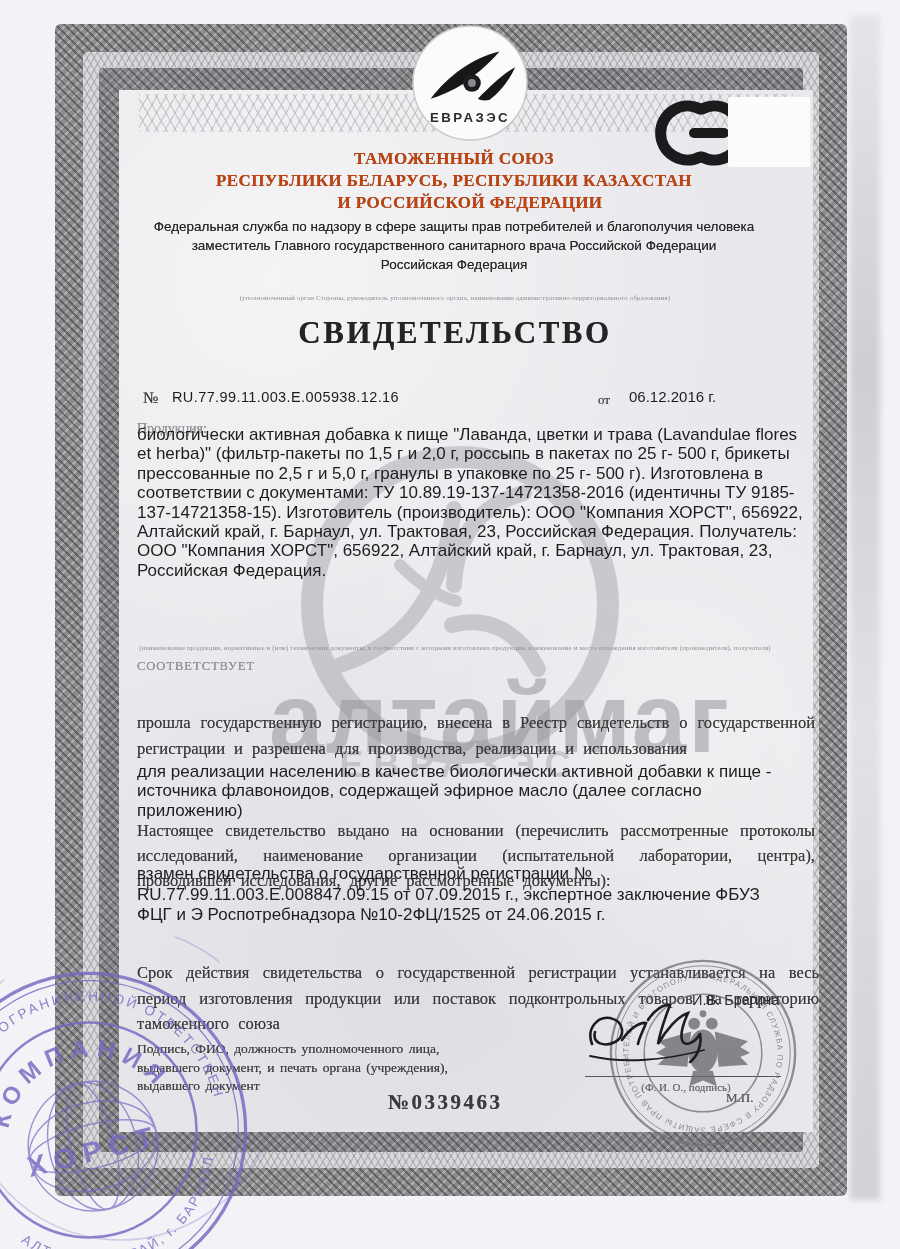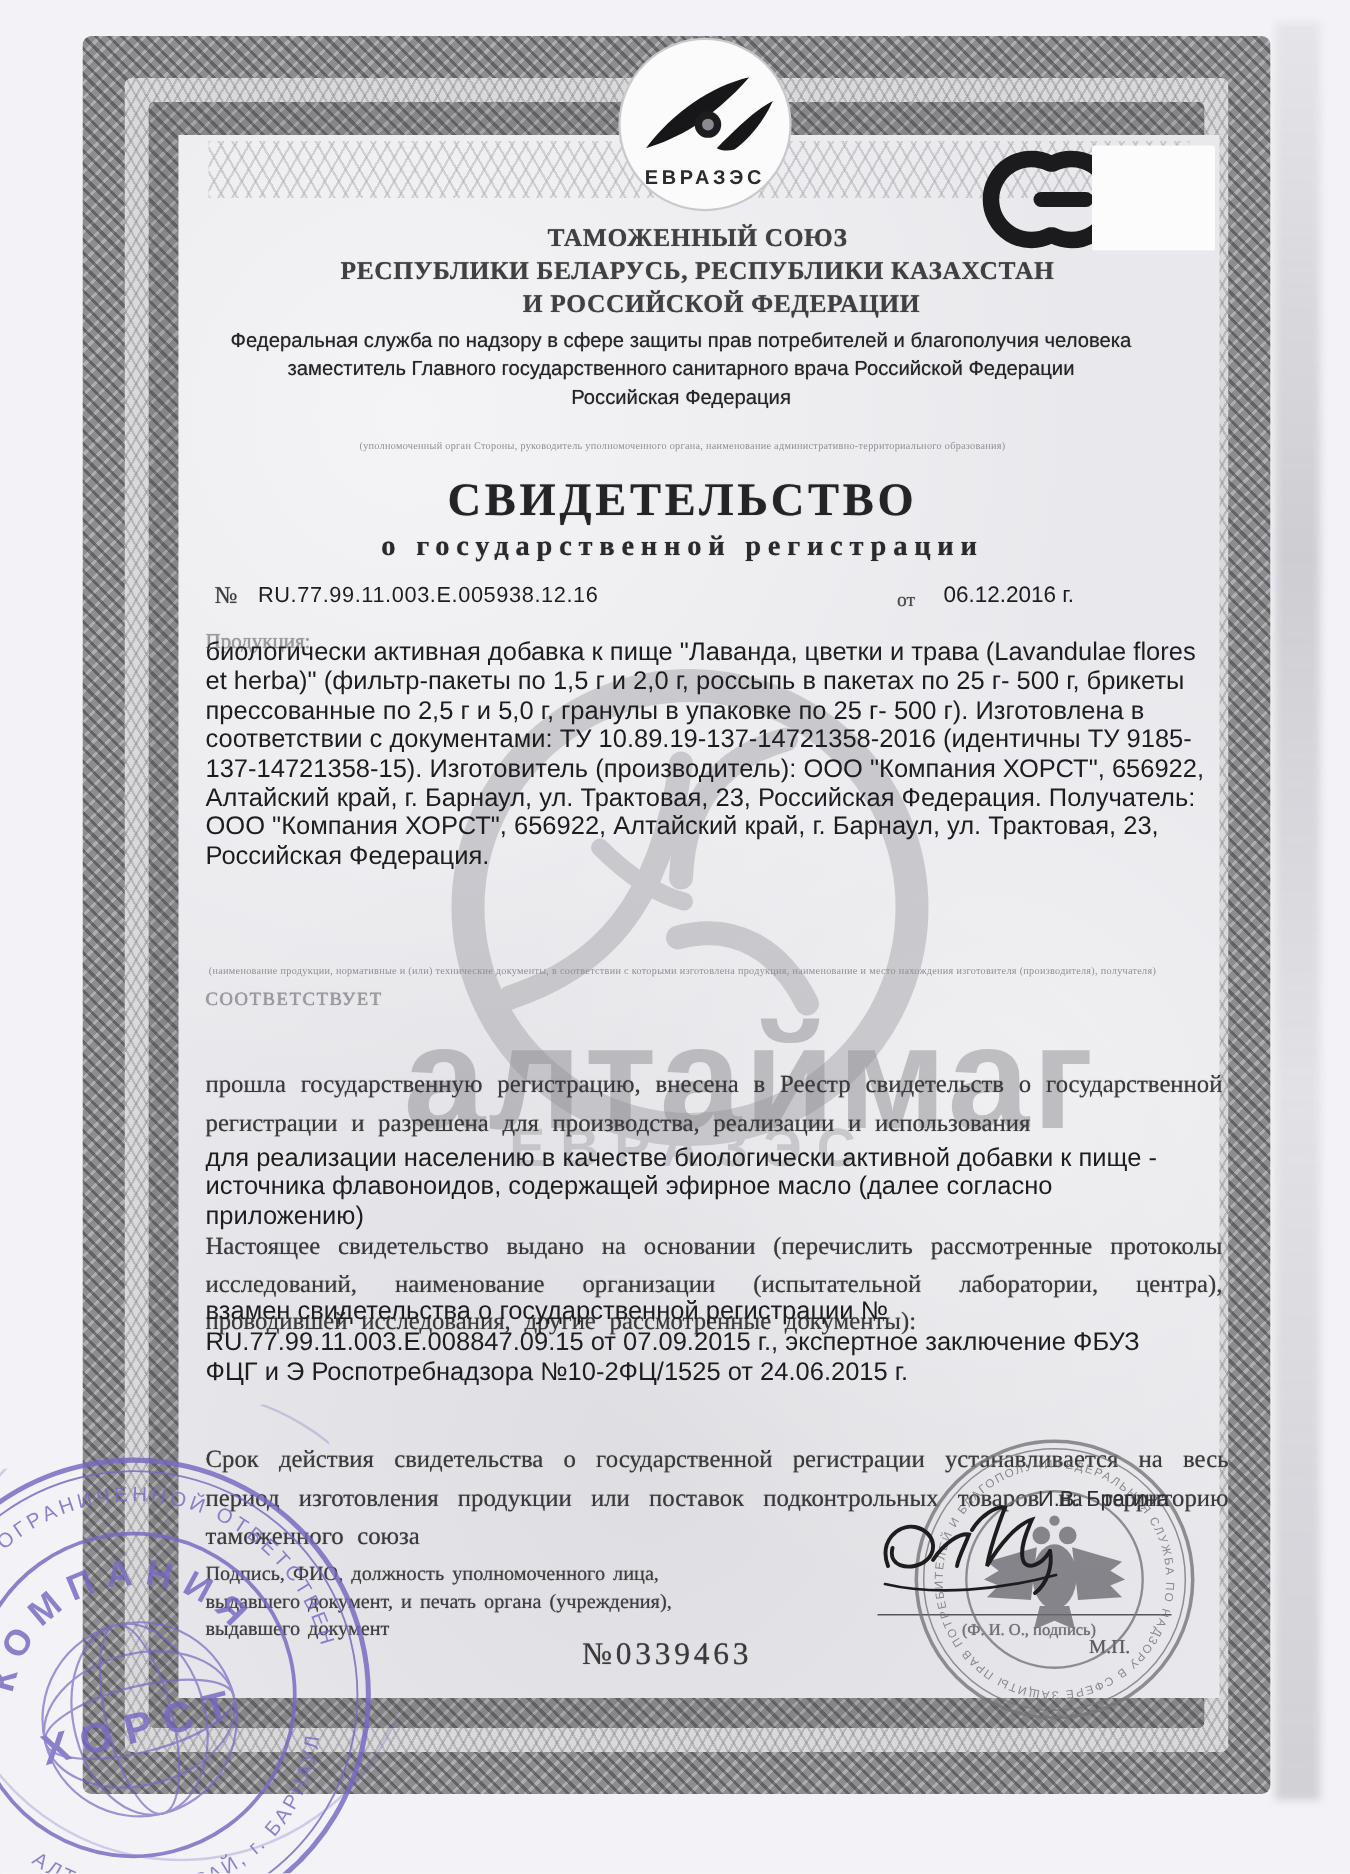--- a/index.html
+++ b/index.html
@@ -51,31 +51,31 @@
     background-image:
       repeating-linear-gradient(60deg, rgba(115,115,120,.45) 0 1.5px, rgba(0,0,0,0) 1.5px 8px),
       repeating-linear-gradient(-60deg, rgba(115,115,120,.45) 0 1.5px, rgba(0,0,0,0) 1.5px 8px);
   }
   .edge-shadow{
     position:absolute; left:850px; top:15px; width:30px; height:1185px;
     background:linear-gradient(to bottom, rgba(130,130,136,.12), rgba(120,120,128,.3) 30%, rgba(130,130,136,.15) 60%, rgba(120,120,128,.28));
     filter:blur(3px);
   }
   
-  .h-serif{font-weight:bold; font-size:17px; line-height:22px; text-align:center; color:#404040; letter-spacing:.4px;padding-left:11px;}
+  .h-serif{font-weight:bold; font-size:17px; line-height:22px; text-align:center; color:#c2410c; letter-spacing:.4px;}
   .h-sans{font-family:"Liberation Sans","DejaVu Sans",sans-serif; font-size:13.5px; line-height:19px; text-align:center; color:#242426;}
   .tiny{font-size:6.8px; color:#8e8e92; text-align:center; letter-spacing:.2px; line-height:8px;}
   .title-main{font-weight:bold; font-size:31px; letter-spacing:2.5px; text-align:center; color:#242426;}
   .title-sub{font-weight:bold; font-size:19px; letter-spacing:4.5px; text-align:center; color:#2a2a2c;}
   .typed{font-family:"Liberation Sans","DejaVu Sans",sans-serif; font-size:17px; line-height:19.4px; color:#1d1d1f;}
   .pre{font-size:16.5px; color:#3a3a3c; text-align:justify; word-spacing:5px; line-height:26px;}
   .faint{color:#9b9b9f;}
   .wm{color:#8f8f94; font-family:"Liberation Sans","DejaVu Sans",sans-serif; font-weight:bold;}
   .note{font-size:13.5px; line-height:18.5px; color:#3e3e40; word-spacing:2px;}
-  .serial{font-size:21px; letter-spacing:2.5px; color:#3a3a3c; font-weight:normal;}
+  .serial{font-size:21px; letter-spacing:2.5px; color:#3a3a3c; font-weight:bold;}
   svg text{font-family:"Liberation Sans","DejaVu Sans",sans-serif;}
 </style>
 </head>
 <body>
 
 <div class="page">
 
   <div class="frame">
     <div class="band-dark"></div>
     <div class="band-light"></div>
@@ -105,21 +105,20 @@
 
   <div class="abs h-serif scan" style="left:100px; top:148px; width:708px; z-index:3;">ТАМОЖЕННЫЙ СОЮЗ</div>
   <div class="abs h-serif scan" style="left:100px; top:170px; width:708px; z-index:3;">РЕСПУБЛИКИ БЕЛАРУСЬ, РЕСПУБЛИКИ КАЗАХСТАН</div>
   <div class="abs h-serif scan" style="left:100px; top:192px; width:708px; z-index:3;margin-left:16px;">И РОССИЙСКОЙ ФЕДЕРАЦИИ</div>
   <div class="abs h-sans scan" style="left:95px; top:217px; width:718px; z-index:3;">Федеральная служба по надзору в сфере защиты прав потребителей и благополучия человека</div>
   <div class="abs h-sans scan" style="left:95px; top:236px; width:718px; z-index:3;">заместитель Главного государственного санитарного врача Российской Федерации</div>
   <div class="abs h-sans scan" style="left:95px; top:255px; width:718px; z-index:3;">Российская Федерация</div>
   <div class="abs tiny" style="left:130px; top:294px; width:650px; z-index:3;">(уполномоченный орган Стороны, руководитель уполномоченного органа, наименование административно-территориального образования)</div>
 
   <div class="abs title-main scan" style="left:110px; top:315px; width:690px; z-index:3;">СВИДЕТЕЛЬСТВО</div>
-  <div class="abs title-sub scan" style="left:110px; top:354px; width:690px; z-index:3;">о государственной регистрации</div>
 
   <div class="abs scan" style="left:143px; top:389px; font-size:16px; color:#3c3c3e; z-index:3;">№</div>
   <div class="abs typed" style="left:172px; top:388px; font-size:14.5px; letter-spacing:.4px; z-index:4;">RU.77.99.11.003.E.005938.12.16</div>
   <div class="abs scan" style="left:598px; top:392px; font-size:13px; color:#4a4a4c; z-index:3;">от</div>
   <div class="abs typed" style="left:629px; top:387px; font-size:15px; z-index:4;">06.12.2016 г.</div>
 
   <div class="abs scan faint" style="left:137px; top:421px; font-size:14px; z-index:2;">Продукция:</div>
   <div class="abs typed" style="left:137px; top:425px; width:676px; z-index:4;">биологически активная добавка к пище "Лаванда, цветки и трава (Lavandulae flores et herba)" (фильтр-пакеты по 1,5 г и 2,0 г, россыпь в пакетах по 25 г- 500 г, брикеты прессованные по 2,5 г и 5,0 г, гранулы в упаковке по 25 г- 500 г). Изготовлена в соответствии с документами: ТУ 10.89.19-137-14721358-2016 (идентичны ТУ 9185-137-14721358-15). Изготовитель (производитель): ООО "Компания ХОРСТ", 656922, Алтайский край, г. Барнаул, ул. Трактовая, 23, Российская Федерация. Получатель: ООО "Компания ХОРСТ", 656922, Алтайский край, г. Барнаул, ул. Трактовая, 23, Российская Федерация.</div>
   <div class="abs tiny" style="left:125px; top:644px; width:660px; z-index:2;">(наименование продукции, нормативные и (или) технические документы, в соответствии с которыми изготовлена продукция, наименование и место нахождения изготовителя (производителя), получателя)</div>
 

